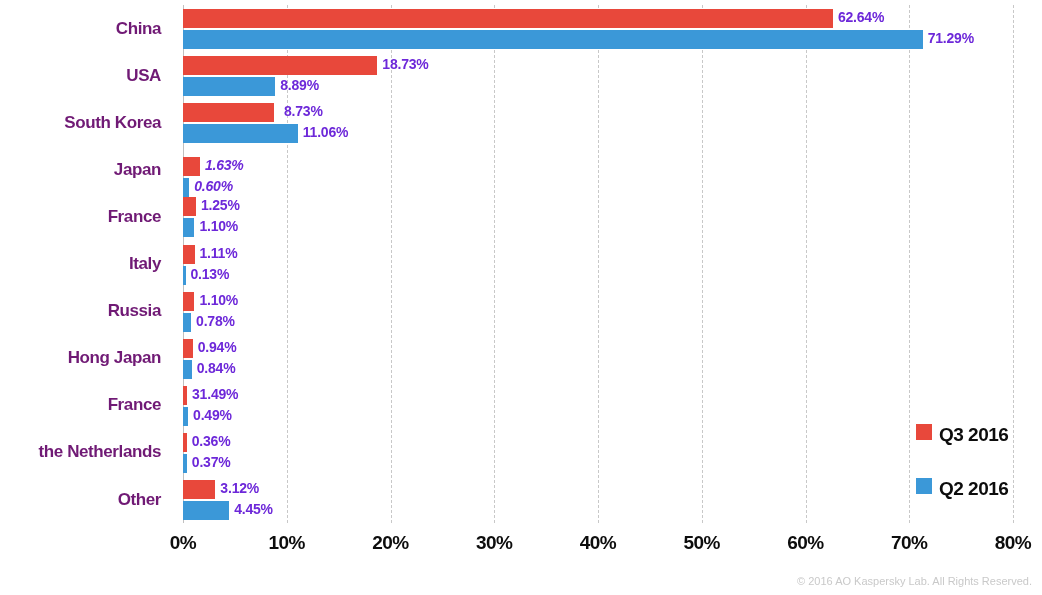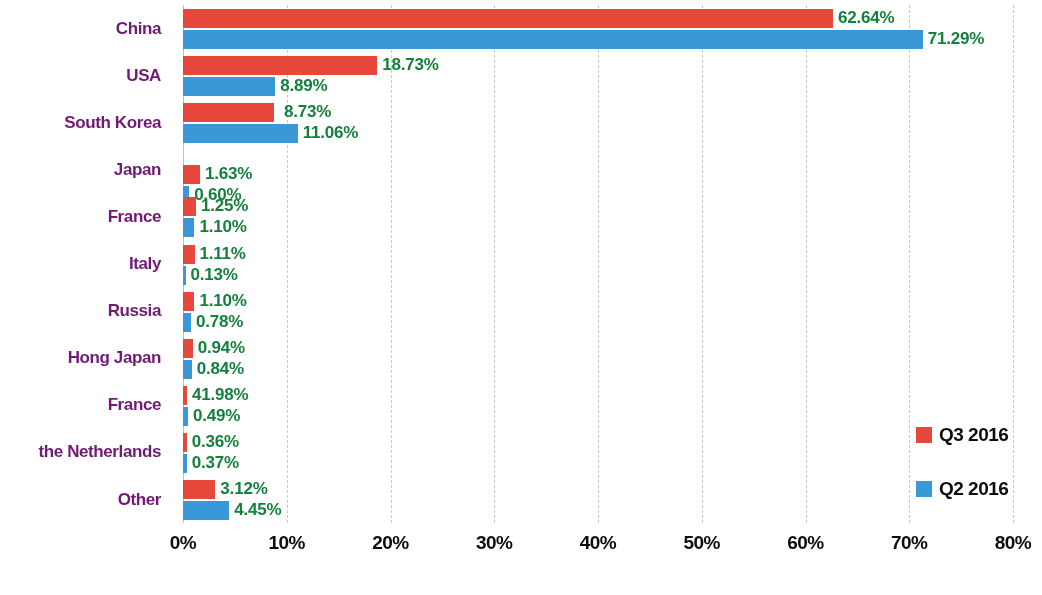--- a/index.html
+++ b/index.html
@@ -54,23 +54,23 @@
     position: absolute;
     left: 0;
     height: 19px;
   }
   .bar.q3 { top: 4px;  background: #e8483b; }
   .bar.q2 { top: 25px; background: #3b98d8; }
 
   .bar-value {
     position: absolute;
     font-family: "Liberation Sans", sans-serif;
-    font-size: 17px;
-    font-weight: bold;
-    color: #15803d;
+    font-size: 14px;
+    font-weight: bold;
+    color: #6d28d9;
     letter-spacing: -0.2px;
     white-space: nowrap;
     line-height: 19px;
     height: 19px;
   }
   .bar-value.q3 { top: 3px; }
   .bar-value.q2 { top: 24px; }
   .cat-label-wrap {
     position: absolute;
     left: 0;
@@ -98,21 +98,20 @@
     font-weight: bold;
     font-size: 19px;
     color: #0d0d0d;
     letter-spacing: -0.5px;
   }
 
   
   .legend-item {
     position: absolute;
     display: flex;
-    align-items: center;
   }
   .legend-swatch {
     width: 16px;
     height: 16px;
     margin-right: 7px;
   }
   .legend-label {
     font-family: "Liberation Sans", sans-serif;
     font-weight: bold;
     font-size: 19px;
@@ -161,21 +160,21 @@
           <div class="bar-value q3" style="left: 199.324px;">18.73%</div>
           <div class="bar q2" style="width: 92.2338px; background: rgb(59, 152, 216);"></div>
           <div class="bar-value q2" style="left: 97.2338px;">8.89%</div>
         </div>
         <div class="cat-row" style="top: 94.2px;">
           <div class="bar q3" style="width: 90.5738px; background: rgb(232, 72, 59);"></div>
           <div class="bar-value q3" style="left: 101px;">8.73%</div>
           <div class="bar q2" style="width: 114.748px; background: rgb(59, 152, 216);"></div>
           <div class="bar-value q2" style="left: 119.748px;">11.06%</div>
         </div>
-        <div class="cat-row" style="top: 156px;">
+        <div class="cat-row" style="top: 148px; font-style: italic;">
           <div class="bar q3" style="width: 16.9112px; background: rgb(232, 72, 59);"></div>
           <div class="bar-value q3" style="left: 21.9112px;">1.63%</div>
           <div class="bar q2" style="width: 6.225px; background: rgb(59, 152, 216);"></div>
           <div class="bar-value q2" style="left: 11.225px;">0.60%</div>
         </div>
         <div class="cat-row" style="top: 188.4px;">
           <div class="bar q3" style="width: 12.9688px; background: rgb(232, 72, 59);"></div>
           <div class="bar-value q3" style="left: 17.9688px;">1.25%</div>
           <div class="bar q2" style="width: 11.4125px; background: rgb(59, 152, 216);"></div>
           <div class="bar-value q2" style="left: 16.4125px;">1.10%</div>
@@ -193,21 +192,21 @@
           <div class="bar-value q2" style="left: 13.0925px;">0.78%</div>
         </div>
         <div class="cat-row" style="top: 329.7px;">
           <div class="bar q3" style="width: 9.7525px; background: rgb(232, 72, 59);"></div>
           <div class="bar-value q3" style="left: 14.7525px;">0.94%</div>
           <div class="bar q2" style="width: 8.715px; background: rgb(59, 152, 216);"></div>
           <div class="bar-value q2" style="left: 13.715px;">0.84%</div>
         </div>
         <div class="cat-row" style="top: 376.8px;">
           <div class="bar q3" style="width: 4.04625px; background: rgb(232, 72, 59);"></div>
-          <div class="bar-value q3" style="left: 9.04625px;">41.98%</div>
+          <div class="bar-value q3" style="left: 9.04625px;">31.49%</div>
           <div class="bar q2" style="width: 5.08375px; background: rgb(59, 152, 216);"></div>
           <div class="bar-value q2" style="left: 10.0838px;">0.49%</div>
         </div>
         <div class="cat-row" style="top: 423.9px;">
           <div class="bar q3" style="width: 3.735px; background: rgb(232, 72, 59);"></div>
           <div class="bar-value q3" style="left: 8.735px;">0.36%</div>
           <div class="bar q2" style="width: 3.83875px; background: rgb(59, 152, 216);"></div>
           <div class="bar-value q2" style="left: 8.83875px;">0.37%</div>
         </div>
         <div class="cat-row" style="top: 471px;">
@@ -249,13 +248,14 @@
       <div class="legend-item" style="left: 916px; top: 424px;">
         <span class="legend-swatch" style="background: rgb(232, 72, 59);"></span>
         <span class="legend-label">Q3 2016</span>
       </div>
       <div class="legend-item" style="left: 916px; top: 478px;">
         <span class="legend-swatch" style="background: rgb(59, 152, 216);"></span>
         <span class="legend-label">Q2 2016</span>
       </div>
     </div>
 
+  <div class="footer-note">© 2016 AO Kaspersky Lab. All Rights Reserved.</div>
 </div>
 
 </body></html>

